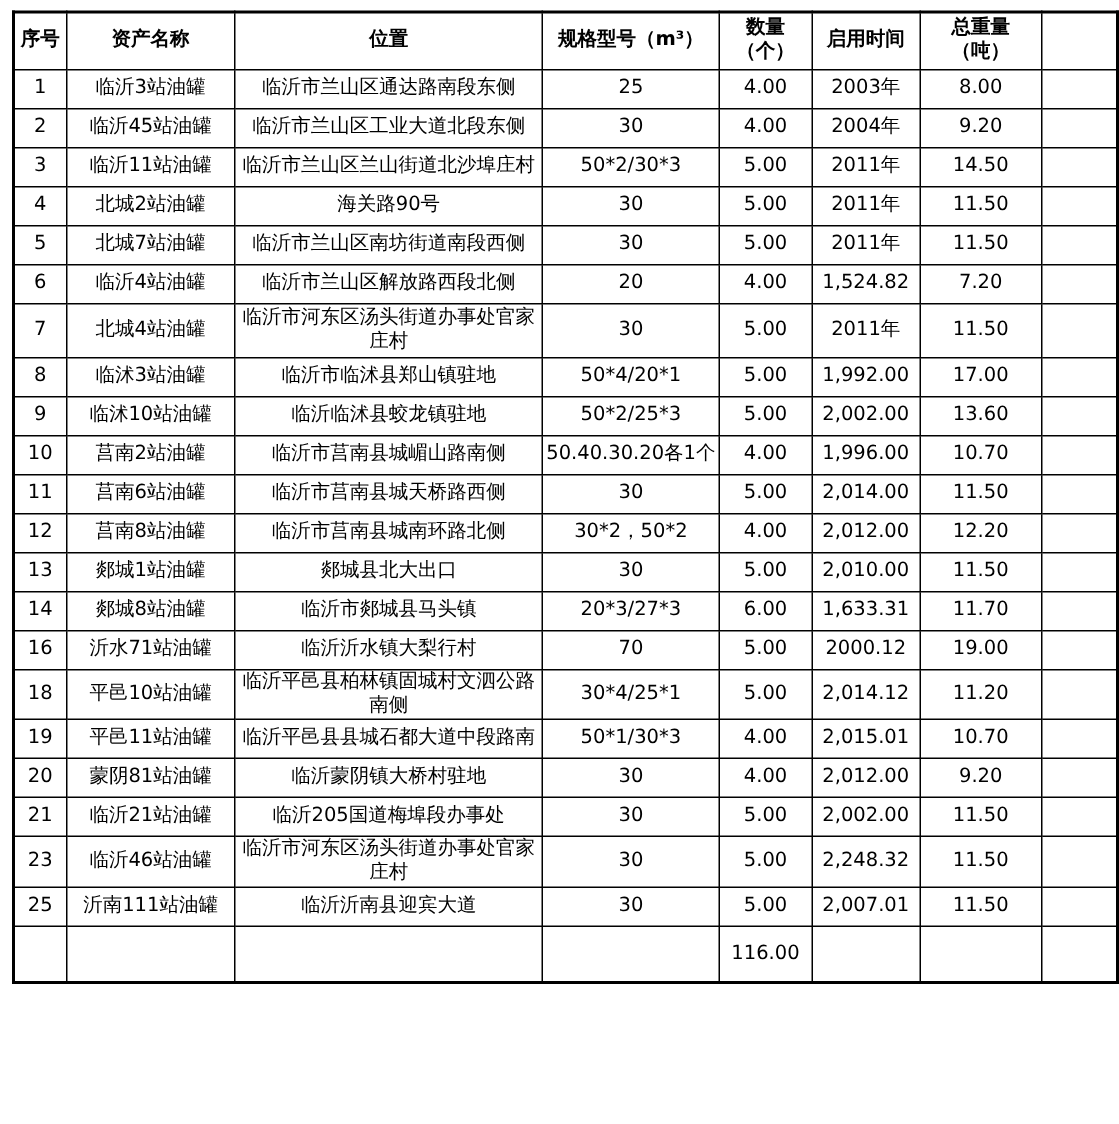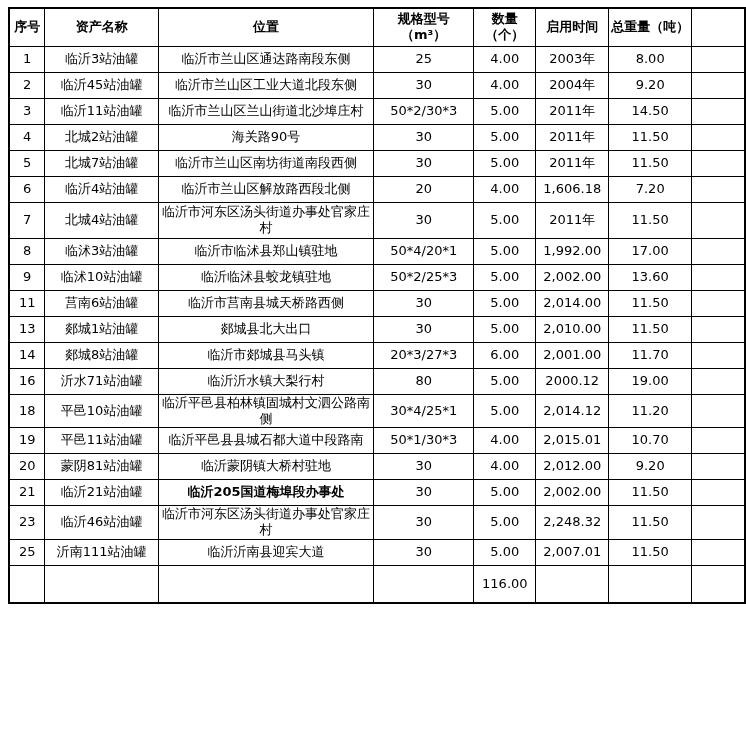--- a/index.html
+++ b/index.html
@@ -38,21 +38,21 @@
   table.asset-table th {
     font-size: 13px;
     font-weight: bold;
     white-space: pre-line;
     height: 38px;
   }
   table.asset-table td { height: 26px; white-space: nowrap; }
   table.asset-table td.cell-location { white-space: normal; }
   tbody tr:nth-child(7) td { height: 36px; }
   tr.total-row td { height: 38px; }
-  td.bold-loc { font-weight: bold; }
+  td.bold-loc { font-weight: normal; }
 </style>
 </head>
 <body>
 
 <div class="page">
   <table class="asset-table">
     <colgroup>
       <col style="width:38px">
         <col style="width:116px">
         <col style="width:242px">
@@ -125,21 +125,21 @@
           <td class="cell-start_time">2011年</td>
           <td class="cell-weight">11.50</td>
           <td class="cell-extra"></td>
         </tr>
         <tr>
           <td class="cell-no">6</td>
           <td class="cell-name">临沂4站油罐</td>
           <td class="cell-location">临沂市兰山区解放路西段北侧</td>
           <td class="cell-spec">20</td>
           <td class="cell-quantity">4.00</td>
-          <td class="cell-start_time">1,606.18</td>
+          <td class="cell-start_time">1,524.82</td>
           <td class="cell-weight">7.20</td>
           <td class="cell-extra"></td>
         </tr>
         <tr>
           <td class="cell-no">7</td>
           <td class="cell-name">北城4站油罐</td>
           <td class="cell-location">临沂市河东区汤头街道办事处官家庄村</td>
           <td class="cell-spec">30</td>
           <td class="cell-quantity">5.00</td>
           <td class="cell-start_time">2011年</td>
@@ -160,54 +160,74 @@
           <td class="cell-no">9</td>
           <td class="cell-name">临沭10站油罐</td>
           <td class="cell-location">临沂临沭县蛟龙镇驻地</td>
           <td class="cell-spec">50*2/25*3</td>
           <td class="cell-quantity">5.00</td>
           <td class="cell-start_time">2,002.00</td>
           <td class="cell-weight">13.60</td>
           <td class="cell-extra"></td>
         </tr>
         <tr>
+          <td class="cell-no">10</td>
+          <td class="cell-name">莒南2站油罐</td>
+          <td class="cell-location">临沂市莒南县城嵋山路南侧</td>
+          <td class="cell-spec">50.40.30.20各1个</td>
+          <td class="cell-quantity">4.00</td>
+          <td class="cell-start_time">1,996.00</td>
+          <td class="cell-weight">10.70</td>
+          <td class="cell-extra"></td>
+        </tr>
+        <tr>
           <td class="cell-no">11</td>
           <td class="cell-name">莒南6站油罐</td>
           <td class="cell-location">临沂市莒南县城天桥路西侧</td>
           <td class="cell-spec">30</td>
           <td class="cell-quantity">5.00</td>
           <td class="cell-start_time">2,014.00</td>
           <td class="cell-weight">11.50</td>
+          <td class="cell-extra"></td>
+        </tr>
+        <tr>
+          <td class="cell-no">12</td>
+          <td class="cell-name">莒南8站油罐</td>
+          <td class="cell-location">临沂市莒南县城南环路北侧</td>
+          <td class="cell-spec">30*2，50*2</td>
+          <td class="cell-quantity">4.00</td>
+          <td class="cell-start_time">2,012.00</td>
+          <td class="cell-weight">12.20</td>
           <td class="cell-extra"></td>
         </tr>
         <tr>
           <td class="cell-no">13</td>
           <td class="cell-name">郯城1站油罐</td>
           <td class="cell-location">郯城县北大出口</td>
           <td class="cell-spec">30</td>
           <td class="cell-quantity">5.00</td>
           <td class="cell-start_time">2,010.00</td>
           <td class="cell-weight">11.50</td>
           <td class="cell-extra"></td>
         </tr>
         <tr>
           <td class="cell-no">14</td>
           <td class="cell-name">郯城8站油罐</td>
           <td class="cell-location">临沂市郯城县马头镇</td>
           <td class="cell-spec">20*3/27*3</td>
           <td class="cell-quantity">6.00</td>
-          <td class="cell-start_time">2,001.00</td>
+          <td class="cell-start_time">1,633.31</td>
           <td class="cell-weight">11.70</td>
           <td class="cell-extra"></td>
         </tr>
         <tr>
           <td class="cell-no">16</td>
           <td class="cell-name">沂水71站油罐</td>
           <td class="cell-location">临沂沂水镇大梨行村</td>
-          <td class="cell-spec">80</td>
+          <td class="cell-spec">70</td>
           <td class="cell-quantity">5.00</td>
           <td class="cell-start_time">2000.12</td>
           <td class="cell-weight">19.00</td>
           <td class="cell-extra"></td>
         </tr>
         <tr>
           <td class="cell-no">18</td>
           <td class="cell-name">平邑10站油罐</td>
           <td class="cell-location">临沂平邑县柏林镇固城村文泗公路南侧</td>
           <td class="cell-spec">30*4/25*1</td>

